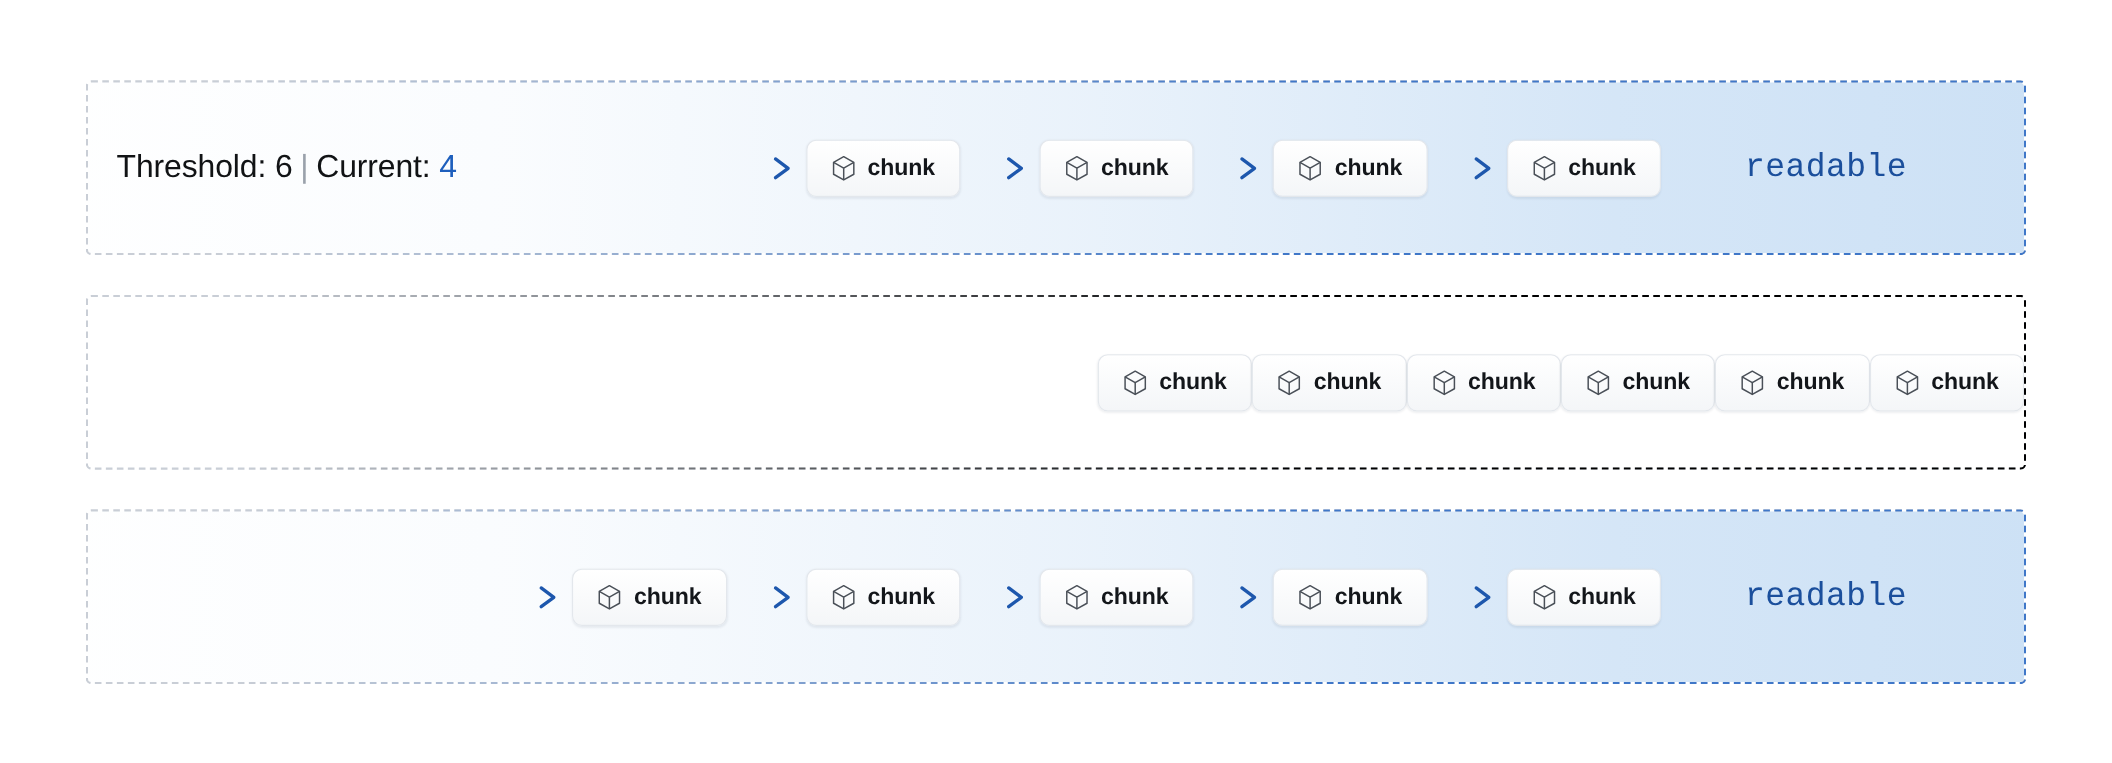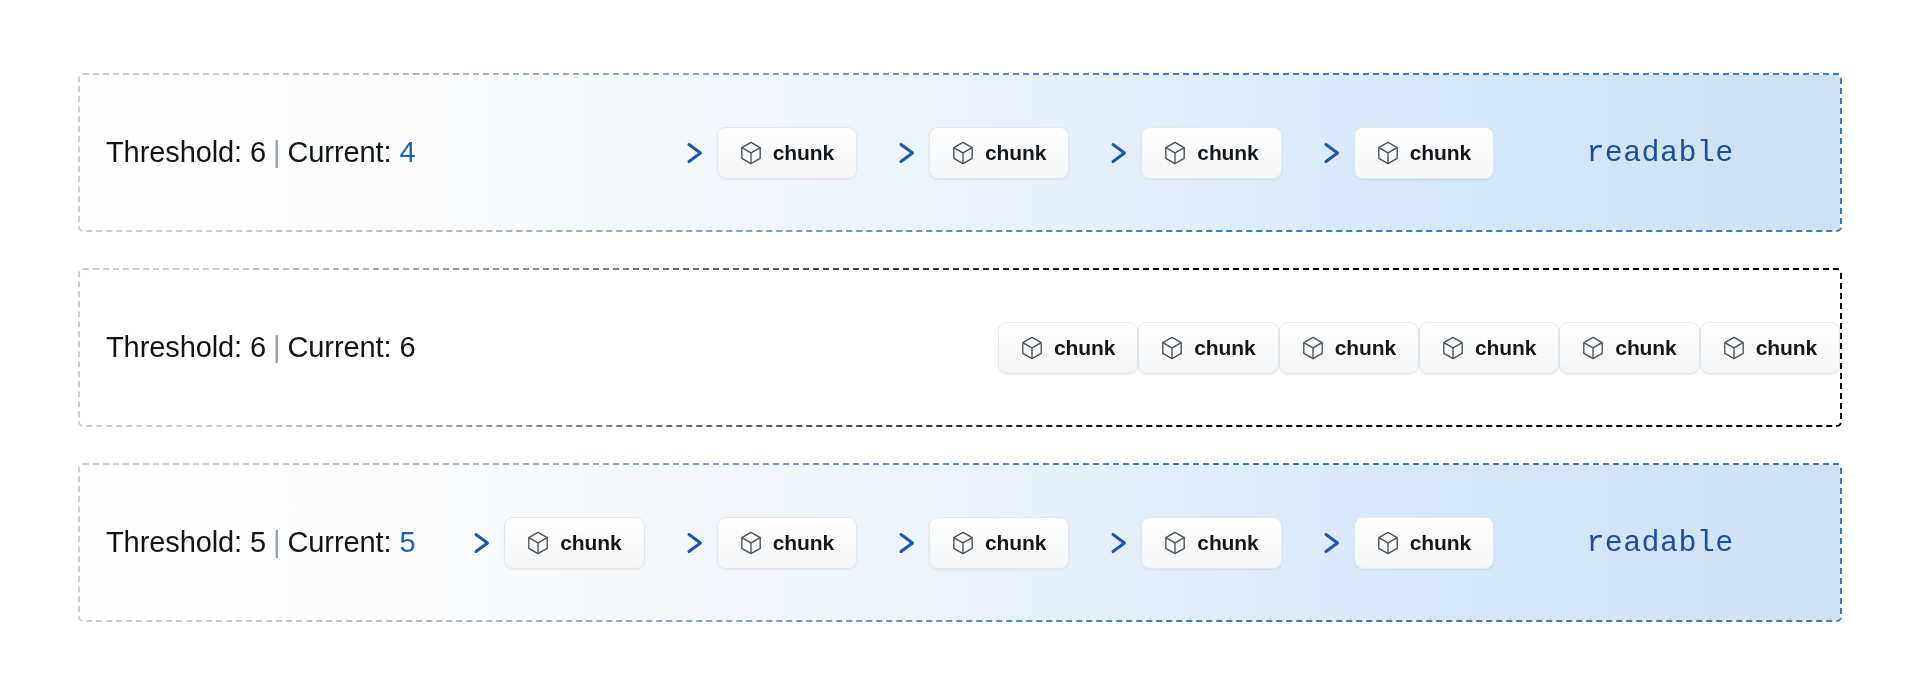--- a/index.html
+++ b/index.html
@@ -66,21 +66,20 @@
     pointer-events: none;
   }
 
   .row-content {
     position: relative;
     z-index: 2;
     display: flex;
     align-items: center;
     width: 100%;
     height: 100%;
-    gap: 16px;
   }
 
   
   .meter {
     flex: 0 0 auto;
     margin-left: 26px;
     font-size: 29px;
     color: #111315;
     white-space: nowrap;
     letter-spacing: -0.1px;
@@ -235,21 +234,20 @@
           </div>
         </div>
         <div class="state">readable</div>
       </div>
     </div>
     <div class="row backpressure">
       <div class="fill"></div>
       <div class="border-layer"></div>
       <div class="border-layer tinted"></div>
       <div class="row-content">
-        <div class="meter"><span>Threshold:</span> <span>6</span><span class="sep">|</span><span>Current:</span> <span class="current-val">6</span></div>
         <div class="pipeline packed">
           <div class="chunk">
             <svg width="22" height="24" viewBox="0 0 22 24" class="cube">
               <path d="M11 1.4 L20.2 6.6 L20.2 17.4 L11 22.6 L1.8 17.4 L1.8 6.6 Z" fill="none" stroke="#4a5058" stroke-width="1.35" stroke-linejoin="round"></path>
               <path d="M1.8 6.6 L11 11.9 L20.2 6.6" fill="none" stroke="#4a5058" stroke-width="1.35" stroke-linejoin="round"></path>
               <path d="M11 11.9 L11 22.6" fill="none" stroke="#4a5058" stroke-width="1.35"></path>
             </svg>
             <span class="label">chunk</span>
           </div>
           <div class="chunk">
@@ -293,21 +291,20 @@
             <span class="label">chunk</span>
           </div>
         </div>
       </div>
     </div>
     <div class="row readable">
       <div class="fill"></div>
       <div class="border-layer"></div>
       <div class="border-layer tinted"></div>
       <div class="row-content">
-        <div class="meter"><span>Threshold:</span> <span>5</span><span class="sep">|</span><span>Current:</span> <span class="current-val">5</span></div>
         <div class="pipeline">
           <svg viewBox="0 0 52 26" class="arrow">
             <defs>
               <linearGradient id="arrfade4" x1="0" x2="1" y1="0" y2="0">
                 <stop offset="0%" stop-color="#2f6fc4" stop-opacity="0"></stop>
                 <stop offset="55%" stop-color="#2f6fc4" stop-opacity="0.75"></stop>
                 <stop offset="100%" stop-color="#1d57ad" stop-opacity="1"></stop>
               </linearGradient>
             </defs>
             <path d="M1 13 L43 13" stroke="url(#arrfade4)" stroke-width="2.6" fill="none" stroke-linecap="round"></path>

